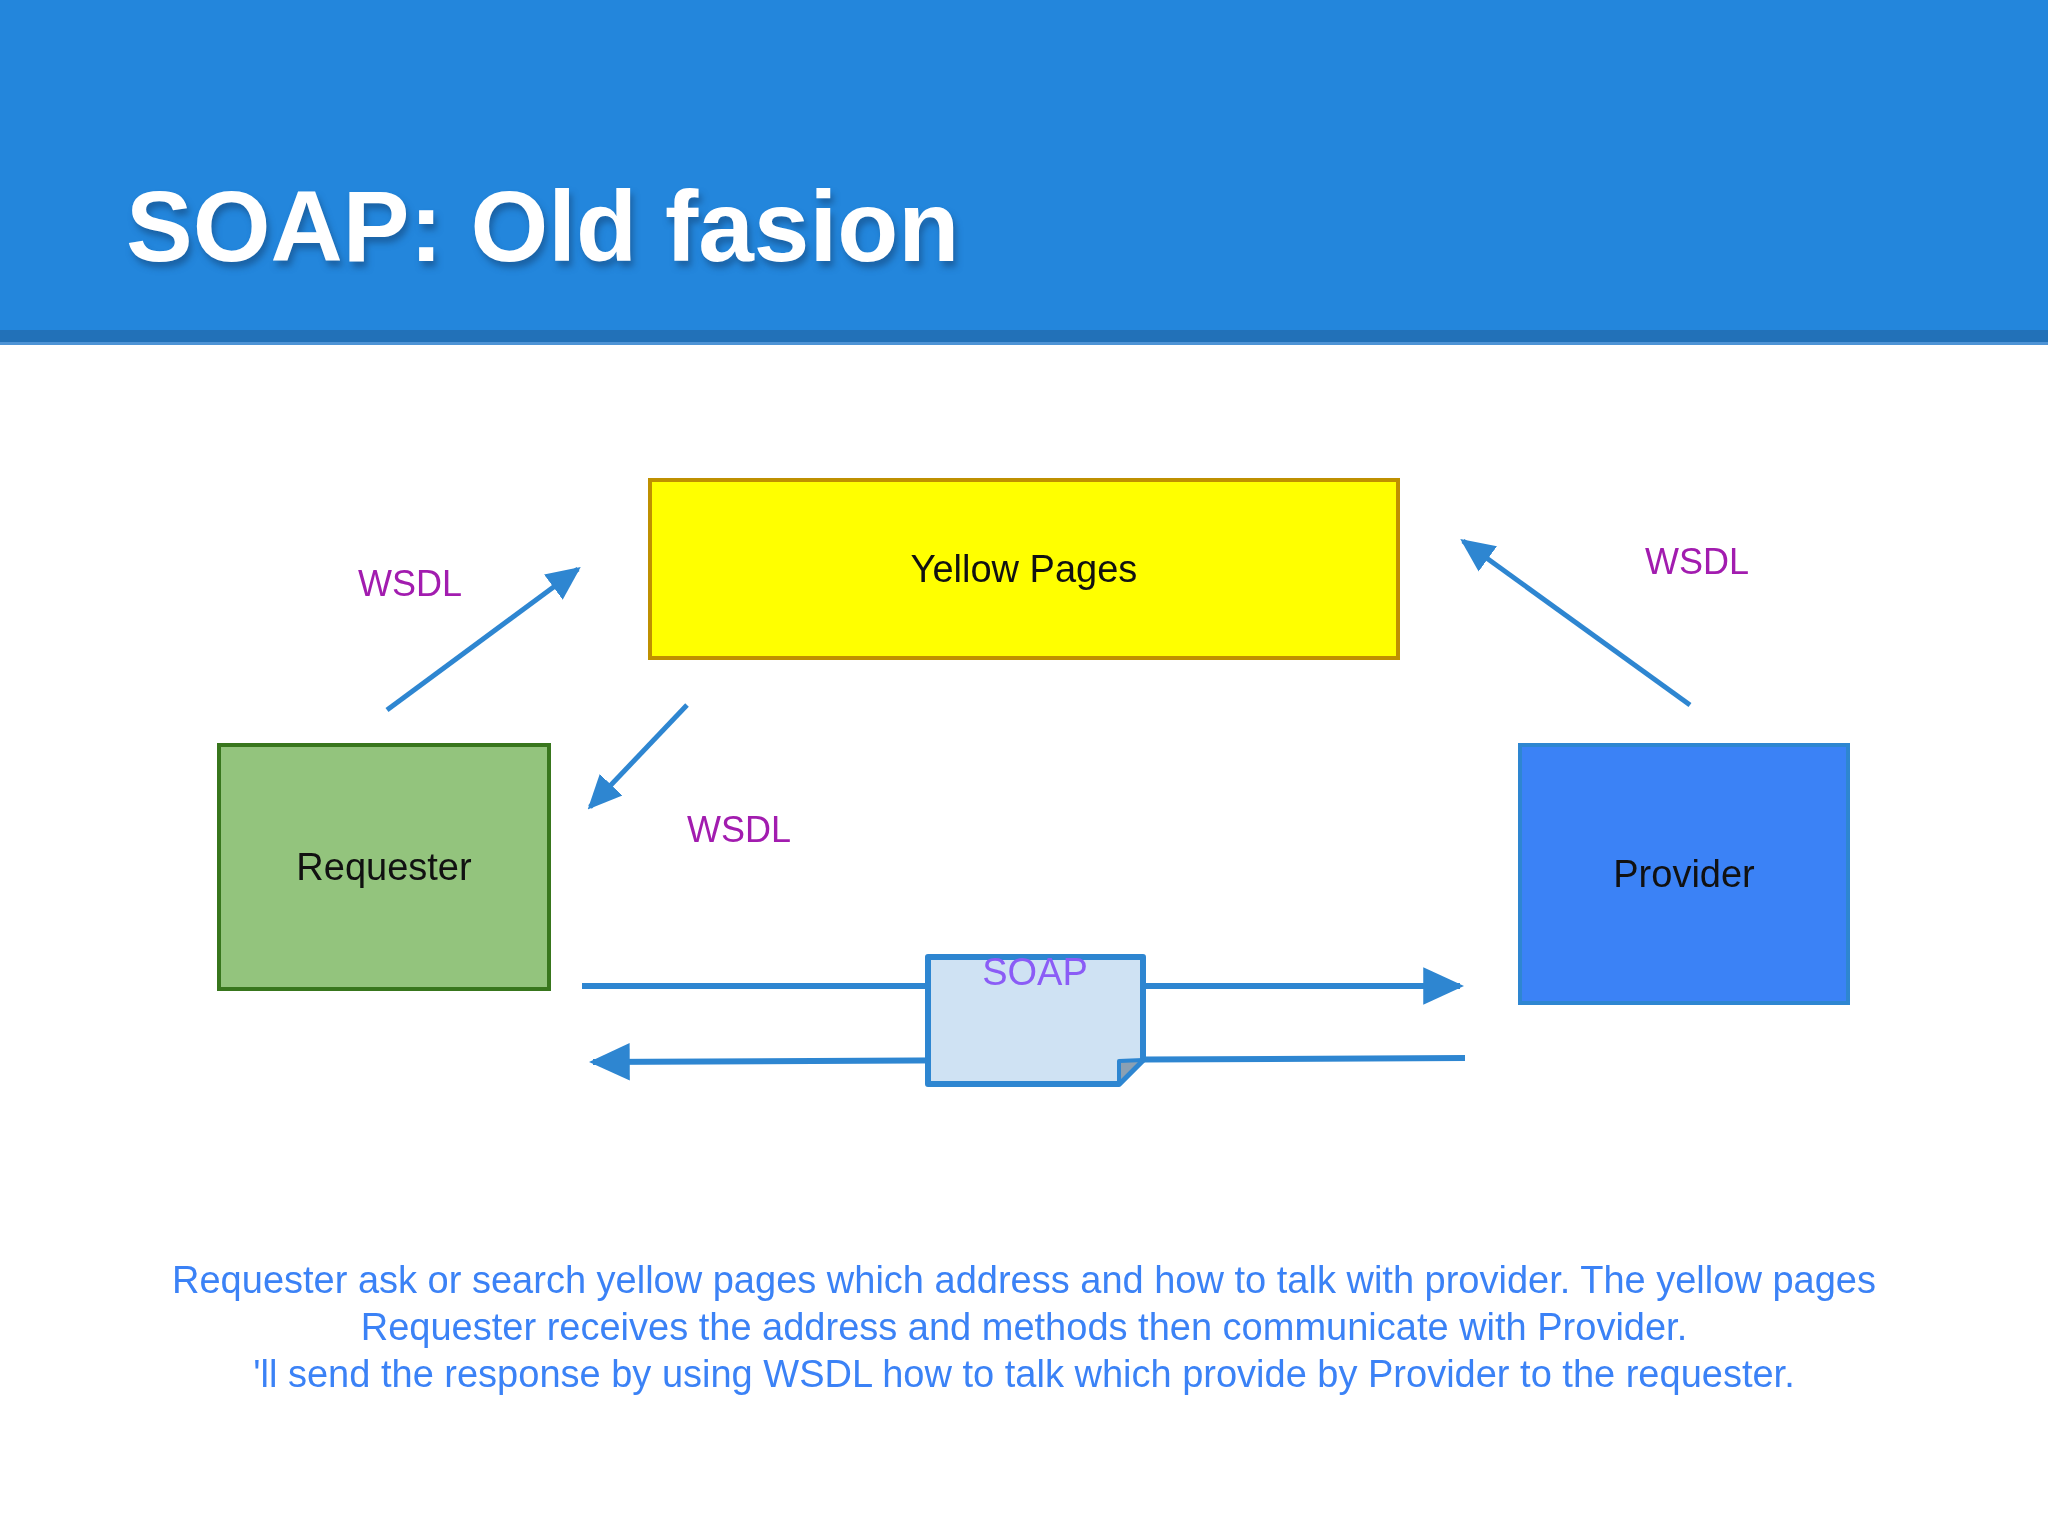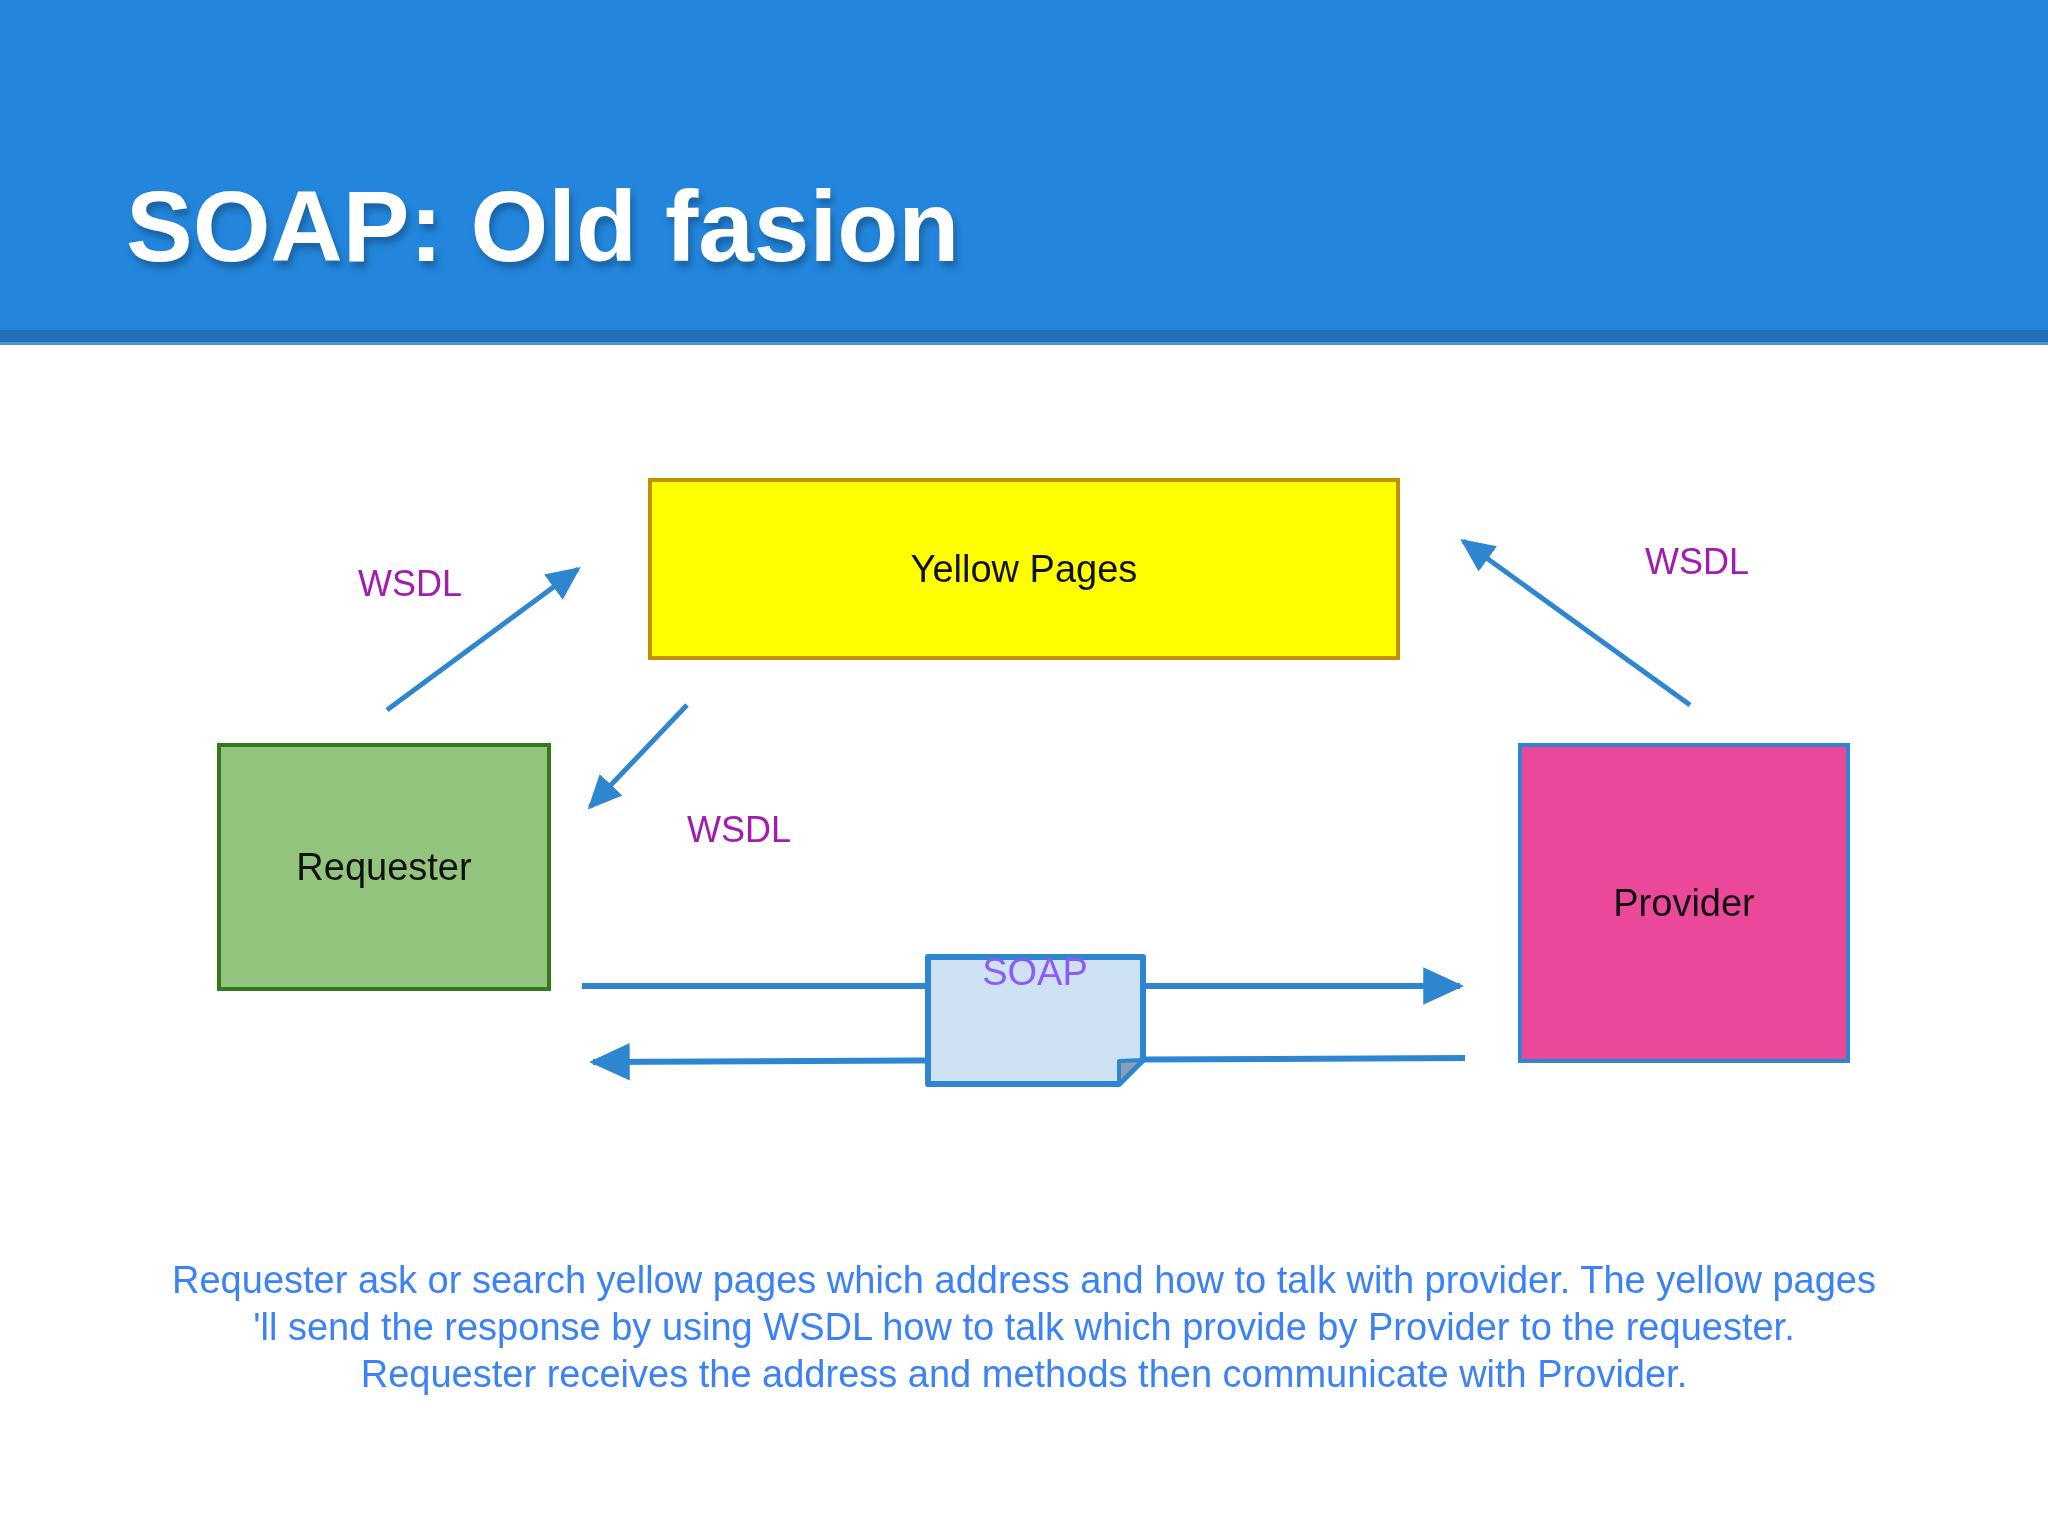--- a/index.html
+++ b/index.html
@@ -27,22 +27,22 @@
   }
   .node-yellow-pages{
     left:648px;top:478px;width:752px;height:182px;
     background:#FFFF00;border:4px solid #BF9000;
   }
   .node-requester{
     left:217px;top:743px;width:334px;height:248px;
     background:#93C47D;border:4px solid #38761D;
   }
   .node-provider{
-    left:1518px;top:743px;width:332px;height:320px;
-    background:#ec4899;border:4px solid #2E86D1;
+    left:1518px;top:743px;width:332px;height:262px;
+    background:#3b82f6;border:4px solid #2E86D1;
   }
   .soap-label{
     position:absolute;left:1035px;top:972px;
     transform:translate(-50%,-50%);
     font-size:38px;color:#8b5cf6;white-space:nowrap;
   }
   
   .edge-label{
     position:absolute;transform:translate(-50%,-50%);
     font-size:36px;color:#a21caf;white-space:nowrap;
@@ -99,17 +99,17 @@
     <span>Provider</span>
   </div>
   <div class="soap-label">SOAP</div>
 
   <div class="edge-label edge-label-left">WSDL</div>
   <div class="edge-label edge-label-middle">WSDL</div>
   <div class="edge-label edge-label-right">WSDL</div>
 
   <div class="caption">
     <div>Requester ask or search yellow pages which address and how to talk with provider. The yellow pages</div>
+    <div>Requester receives the address and methods then communicate with Provider.</div>
     <div>'ll send the response by using WSDL how to talk which provide by Provider to the requester.</div>
-    <div>Requester receives the address and methods then communicate with Provider.</div>
   </div>
 
 </div>
 
 </body></html>

